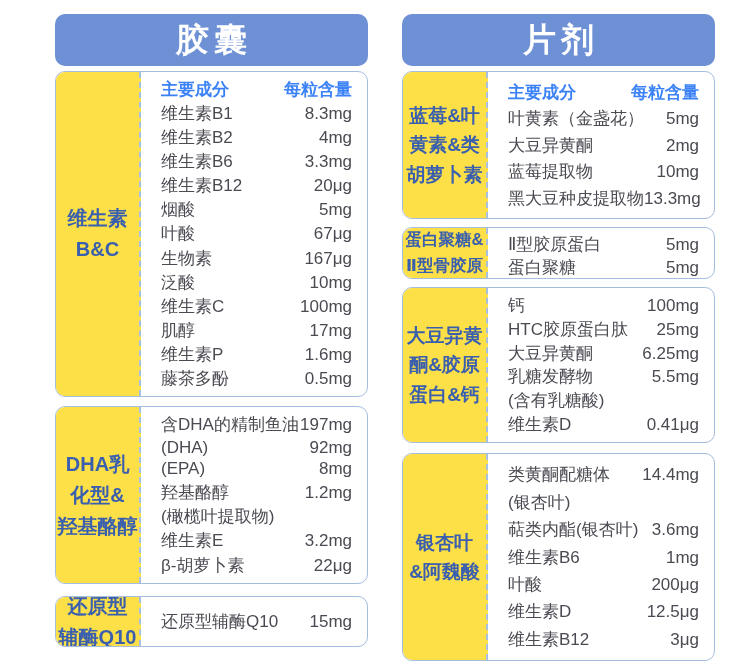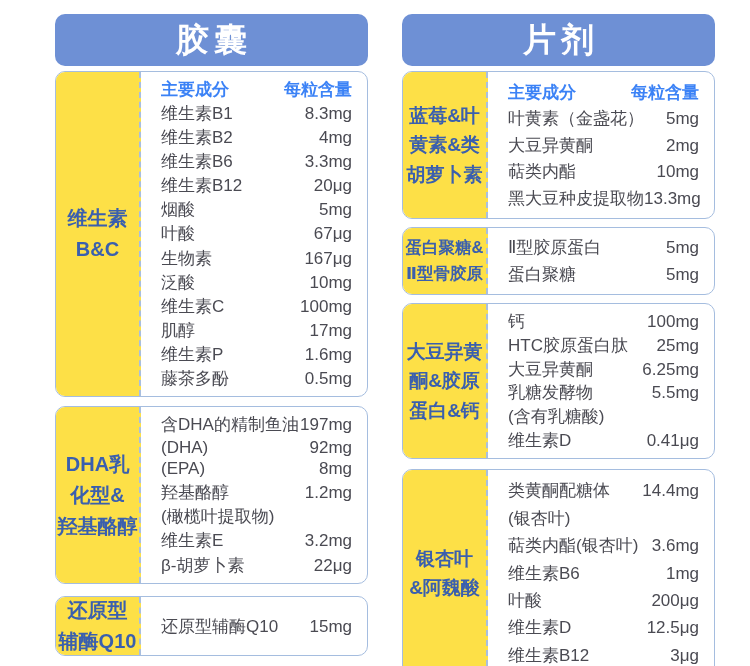--- a/index.html
+++ b/index.html
@@ -14,22 +14,22 @@
   .hdr{
     height:52px;background:#6e90d5;border-radius:10px;
     color:#ffffff;font-size:33px;font-weight:bold;letter-spacing:5px;text-indent:5px;
     display:flex;align-items:center;justify-content:center;
   }
   .panel{
     display:flex;background:#ffffff;border:1.5px solid #a5bddf;border-radius:10px;
     overflow:hidden;box-sizing:border-box;
   }
   .mt5{margin-top:5px}.mt8{margin-top:8px}.mt9{margin-top:9px}.mt10{margin-top:10px}.mt12{margin-top:12px}
-  .p-l0{height:326px}.p-l1{height:178px}.p-l2{height:60px}
-  .p-r0{height:148px}.p-r1{height:68px}.p-r2{height:156px}.p-r3{height:208px}
+  .p-l0{height:326px}.p-l1{height:178px}.p-l2{height:51px}
+  .p-r0{height:148px}.p-r1{height:52px}.p-r2{height:156px}.p-r3{height:208px}
   .lbl{
     flex:0 0 83px;width:83px;background:#fde047;border-right:2px dashed #a9bfdf;
     display:flex;align-items:center;justify-content:center;text-align:center;
     color:#3a5fae;font-weight:bold;white-space:pre-line;line-height:1.55;
   }
   .col-left .lbl{font-size:20px;}
   .col-right .lbl{font-size:19px;}
   .lbl.small{font-size:16.5px;}
   .tbl{
     flex:1;display:flex;flex-direction:column;justify-content:space-evenly;
@@ -168,21 +168,21 @@
         </div>
       <div class="row">
           <span class="nm">叶黄素（金盏花）</span>
           <span class="amt">5mg</span>
         </div>
       <div class="row">
           <span class="nm">大豆异黄酮</span>
           <span class="amt">2mg</span>
         </div>
       <div class="row">
-          <span class="nm">萜类内酯</span>
+          <span class="nm">蓝莓提取物</span>
           <span class="amt">10mg</span>
         </div>
       <div class="row">
           <span class="nm">黑大豆种皮提取物</span>
           <span class="amt">13.3mg</span>
         </div>
     </div>
   </div>
 
   <div class="panel p-r1 mt8">

